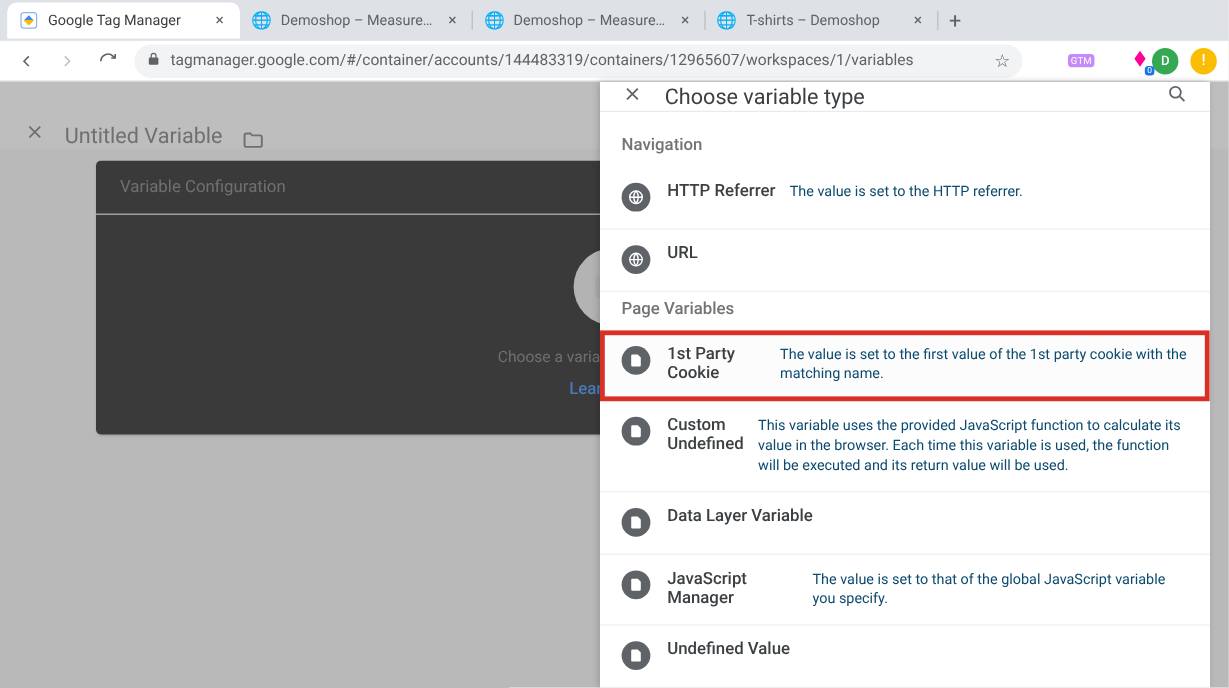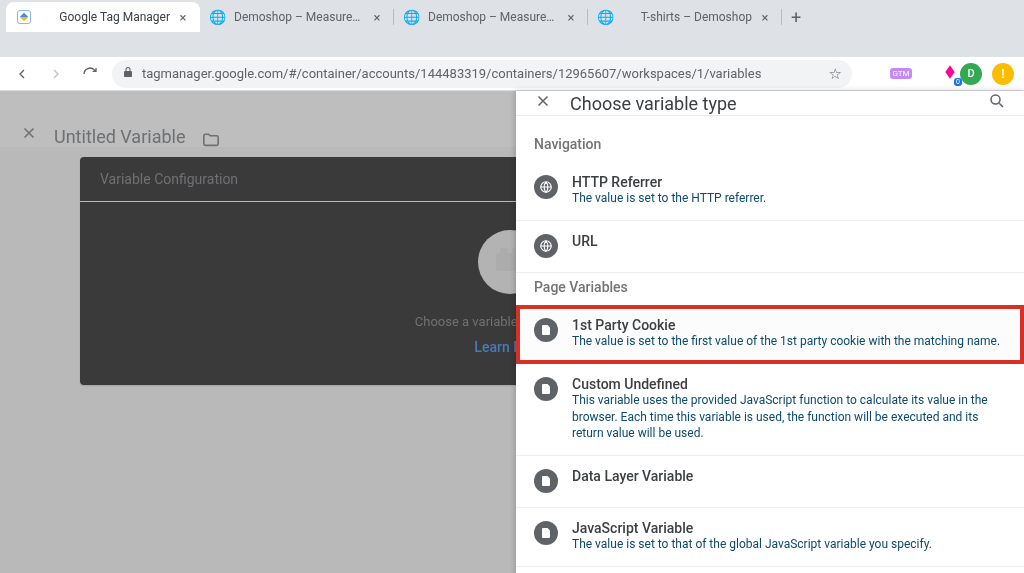--- a/index.html
+++ b/index.html
@@ -1,32 +1,32 @@
 <!DOCTYPE html>
 <html><head>
 <meta charset="utf-8">
 <style>
   * { box-sizing: border-box; margin: 0; padding: 0; }
   body { font-family: Roboto, Arial, sans-serif; font-size: 13px; color: #202124; width: 1024px; height: 573px; overflow: hidden; background: #fff; }
 
   
   .browser-chrome { background: #dee1e6; }
   .tab-strip { display: flex; align-items: center; height: 34px; padding-left: 6px; }
-  .tab { display: flex; align-items: center; height: 30px; padding: 0 10px; width: 194px; border-radius: 8px 8px 0 0; font-size: 12px; color: #5f6368; position: relative; cursor: default; text-align: right; }
+  .tab { display: flex; align-items: center; height: 30px; padding: 0 10px; width: 194px; border-radius: 8px 8px 0 0; font-size: 12px; color: #5f6368; position: relative; cursor: default; }
   .tab.active { background: #fff; color: #3c4043; }
   .tab:not(.active)::after { content:""; position:absolute; right:0; top:7px; height: 16px; width:1px; background:#b9bcc0; }
   .tab-favicon { width: 16px; height: 16px; margin-right: 8px; display: flex; align-items: center; justify-content: center; font-size: 14px; }
   .tab-title { white-space: nowrap; overflow: hidden; text-overflow: ellipsis; flex: 1; }
   .tab-close { margin-left: 6px; width: 14px; height: 14px; display: flex; align-items: center; justify-content: center; color: #5f6368; font-size: 13px; cursor: pointer; }
   .new-tab { width: 28px; height: 28px; display:flex; align-items:center; justify-content:center; font-size: 18px; color:#5f6368; cursor:pointer; }
   .gtm-icon { width:14px; height:14px; border-radius:3px; background:#fff; border:1px solid #8ab4f8; position:relative; }
   .gtm-icon::before { content:""; position:absolute; top:3px; left:3px; width:6px; height:6px; background:linear-gradient(135deg,#4285f4 50%, #fbbc04 50%); transform:rotate(45deg); }
 
   
-  .addr-row { display: flex; align-items: center; height: 34px; background: #fff; border-bottom: 1px solid #dadce0; padding: 0 10px; gap: 10px; margin-top: 23px; }
+  .addr-row { display: flex; align-items: center; height: 34px; background: #fff; border-bottom: 1px solid #dadce0; padding: 0 10px; gap: 10px; }
   .nav-btn { width: 24px; height: 24px; display:flex; align-items:center; justify-content:center; color:#5f6368; cursor:pointer; }
   .addr-bar { flex:1; display:flex; align-items:center; height:28px; background:#f1f3f4; border-radius: 14px; padding: 0 10px; gap: 8px; }
   .addr-url { color:#5f6368; font-size:13px; white-space:nowrap; overflow:hidden; }
   .addr-actions { margin-left:auto; display:flex; align-items:center; gap:10px; color:#5f6368; }
   .ext-ico { display:flex; align-items:center; justify-content:center; width:20px; height:20px; font-size:12px;padding-left:39px; }
   .avatar { width:22px; height:22px; border-radius:50%; display:flex; align-items:center; justify-content:center; color:#fff; font-size:11px; font-weight:500; }
   .avatar.green { background:#34a853; }
   .avatar.amber { background:#fbbc04; }
 
   
@@ -41,31 +41,31 @@
   .config-card-body { display:flex; flex-direction:column; align-items:center; padding: 28px 20px 30px; }
   .toy-circle { width:64px; height:64px; border-radius:50%; background:#ddd; display:flex; align-items:center; justify-content:center; margin-bottom: 20px; }
   .brick { width: 28px; height: 18px; background:#cfcfcf; border-radius:3px; position:relative; }
   .brick::before,.brick::after { content:""; position:absolute; top:-5px; width:8px; height:6px; background:#cfcfcf; border-radius:2px; }
   .brick::before { left:4px; } .brick::after { right:4px; }
   .config-hint { font-size:13px; color:#5f6368; }
   .learn-more { color:#1a73e8; font-size:14px; font-weight:500; margin-top:10px; cursor:pointer; }
   .dim-overlay { position:absolute; inset:0; background:rgba(128,128,128,0.45); pointer-events:none; }
 
   
-  .panel { position:absolute; top:0; right:0; width: 508px; height: 100%; background:#fff; box-shadow: -1px 0 6px rgba(0,0,0,.2); display:flex; flex-direction:column; overflow-y:auto; }
+  .panel { position:absolute; top:0; right:16px; width: 508px; height: 100%; background:#fff; box-shadow: -1px 0 6px rgba(0,0,0,.2); display:flex; flex-direction:column; overflow-y:auto; }
   .panel-header { display:flex; align-items:center; height:56px; padding: 0 18px; border-bottom:1px solid #e8eaed; gap: 18px; }
   .panel-title { font-size:18px; color:#3c4043; flex:1; }
   .panel-search { font-size:18px; color:#5f6368; cursor:pointer; }
   .panel-body { padding: 14px 0 16px; }
   .section-label { font-size:14px; color:#737373; font-weight:500; padding: 6px 18px 10px; }
   .var-item { display:flex; align-items:flex-start; padding: 12px 18px 14px; gap: 14px; border-bottom: 1px solid #eee; cursor:pointer; }
   .var-icon { width:24px; height:24px; min-width:24px; border-radius:50%; background:#5f6368; display:flex; align-items:center; justify-content:center; margin-top:1px; }
   .var-icon svg { fill:#fff; }
   .var-icon.globe svg { stroke:#fff; fill:none; }
-  .var-text { display:flex; flex-direction:column; gap:0; }
+  .var-text { display:flex; flex-direction:row; gap:12px; }
   .var-name { font-size:14px; font-weight:500; color:#3c4043; }
   .var-desc { font-size:12px; color:#0c4a6e; line-height:1.35; }
   .highlighted { outline: 4px solid #d93025; outline-offset:-4px; background:#fcfcfc; }
 </style>
 </head>
 <body>
 
 <div class="browser-chrome">
   <div class="tab-strip">
     <div class="tab active">
@@ -239,21 +239,21 @@
             <div class="var-name">Data Layer Variable</div>
           </div>
         </div>
         <div class="var-item">
           <div class="var-icon">
             <svg width="12" height="14" viewBox="0 0 24 24">
               <path d="M6 2h9l5 5v13a2 2 0 0 1-2 2H6a2 2 0 0 1-2-2V4a2 2 0 0 1 2-2zm2 9h8v2H8zm0 4h8v2H8z"></path>
             </svg>
           </div>
           <div class="var-text">
-            <div class="var-name">JavaScript Variable</div>
+            <div class="var-name">JavaScript Manager</div>
             <div class="var-desc">The value is set to that of the global JavaScript variable you specify.</div>
           </div>
         </div>
         <div class="var-item">
           <div class="var-icon">
             <svg width="12" height="14" viewBox="0 0 24 24">
               <path d="M6 2h9l5 5v13a2 2 0 0 1-2 2H6a2 2 0 0 1-2-2V4a2 2 0 0 1 2-2zm2 9h8v2H8zm0 4h8v2H8z"></path>
             </svg>
           </div>
           <div class="var-text">

